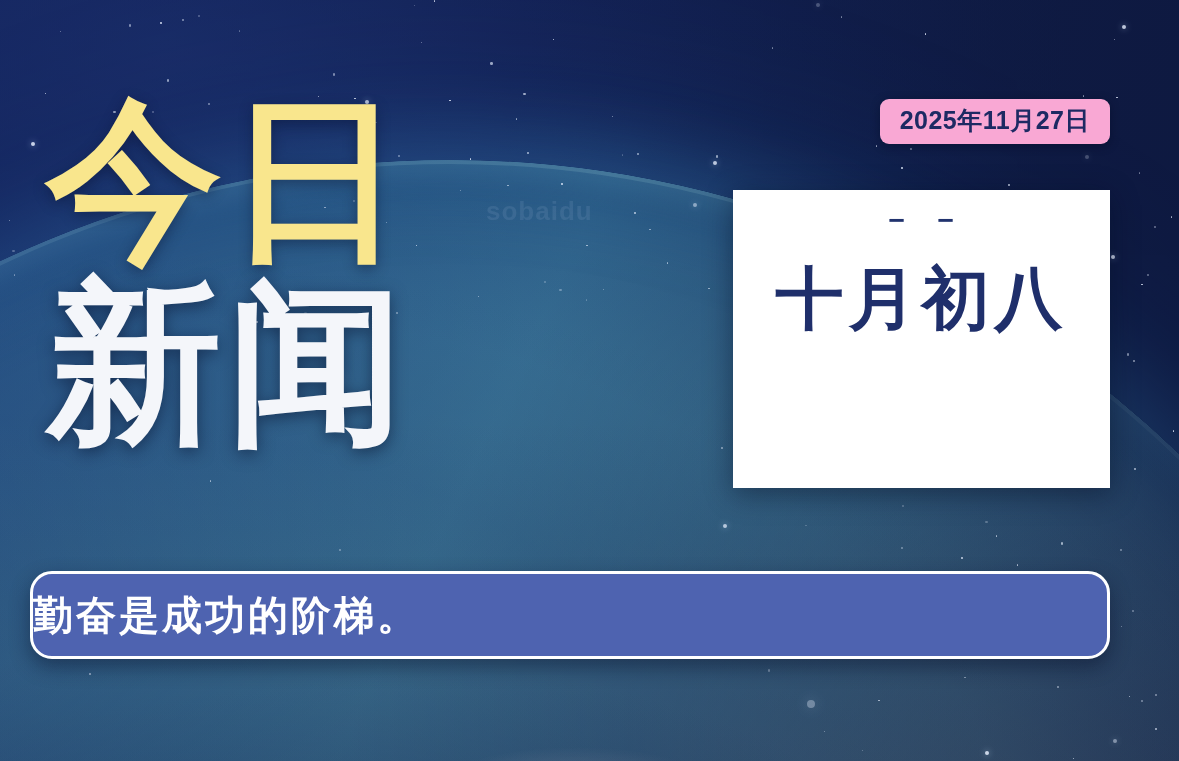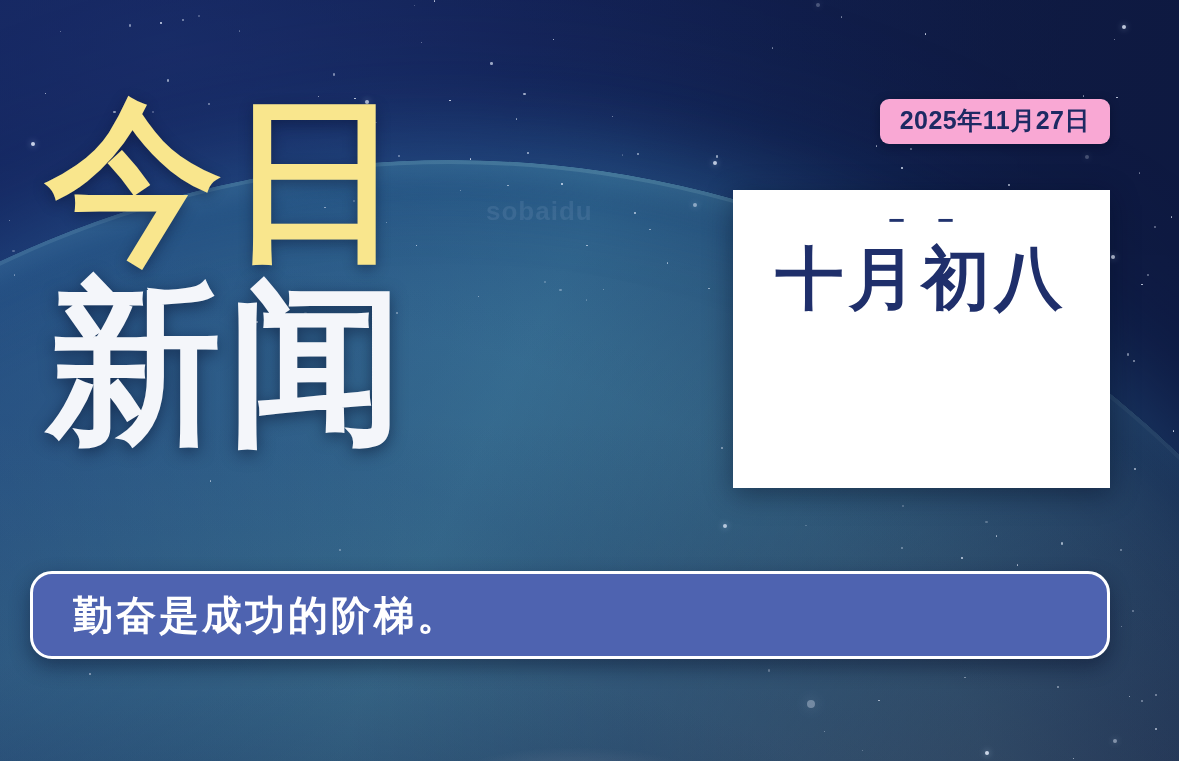--- a/index.html
+++ b/index.html
@@ -194,34 +194,34 @@
     font-size: 62px;
     font-weight: bold;
     letter-spacing: 5px;
     margin-top: 14px;
   }
   .lunar {
     color: #1f2f6b;
     font-size: 68px;
     font-weight: bold;
     letter-spacing: 5px;
+    margin-top: 20px;
   }
 
   
   .quote-bar {
     position: absolute;
     left: 30px; top: 571px;
     width: 1080px; height: 88px;
     background: #4e63b0;
     border: 3px solid #ffffff;
     border-radius: 22px;
     box-sizing: border-box;
     display: flex;
     align-items: center;
-    padding-left: 40px;
     box-shadow: 0 8px 20px rgba(6,14,40,.45);
   }
   .quote-text {
     color: #ffffff;
     font-size: 40px;
     font-weight: bold;
     letter-spacing: 3px;
     white-space: nowrap;
   }
 

